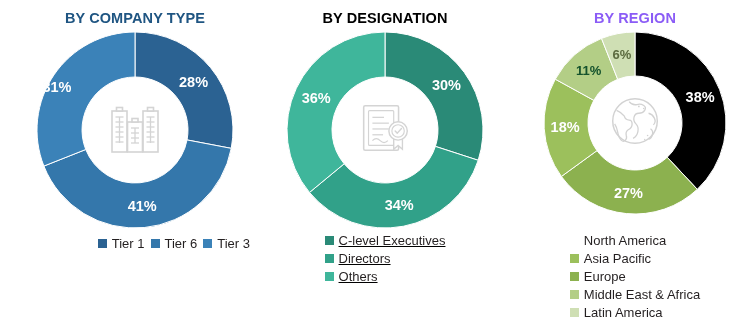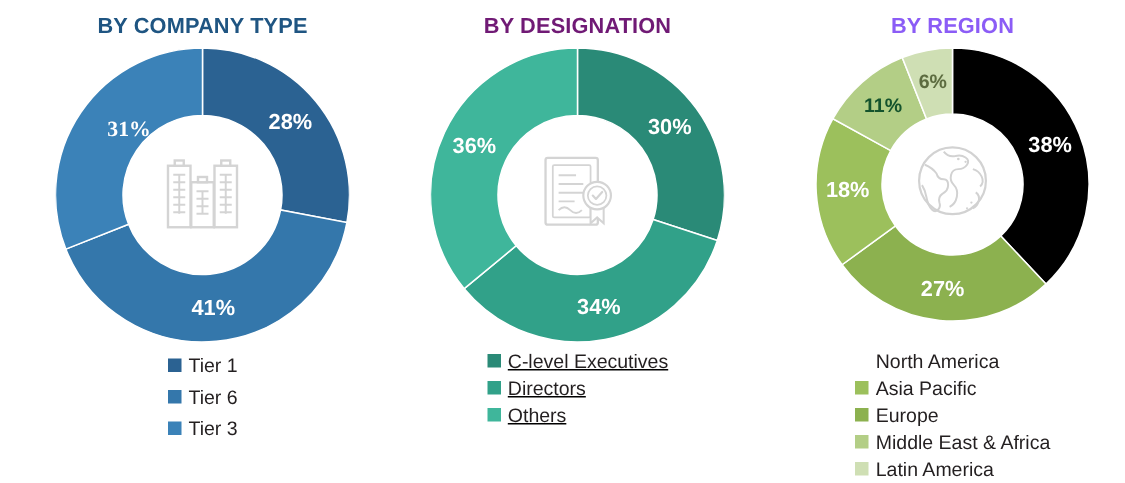--- a/index.html
+++ b/index.html
@@ -51,23 +51,22 @@
     transform:translate(-50%,-50%);
     text-shadow:0 0 1px rgba(0,0,0,0.05);
   }
   .legend{
     position:absolute;
     left:0;right:0;
     box-sizing:border-box;
   }
   .legend-row{
     display:flex;
-    flex-direction:column;
     align-items:center;
-    justify-content:space-between;
+    justify-content:flex-end;
     gap:6px;
   }
   .legend-col{
     display:flex;
     flex-direction:column;
     gap:3px;
   }
   .legend-item{
     display:flex;
     flex-direction:row;
@@ -133,21 +132,21 @@
             <line x1="16.5" y1="21" x2="16.5" y2="47"></line>
             <line x1="47.5" y1="21" x2="47.5" y2="47"></line>
             <line x1="32" y1="32" x2="32" y2="47"></line>
           </g>
         </svg>
       </span>
 
       <div id="labels-0">
           <div class="slice-label" style="left: 156.559px; top: 49.5558px;">28%</div>
           <div class="slice-label" style="left: 105.152px; top: 173.663px;">41%</div>
-          <div class="slice-label" style="left: 49px; top: 55.2817px; font-family: Liberation Serif, serif;">31%</div>
+          <div class="slice-label" style="left: 20px; top: 55.2817px;">31%</div>
         </div>
     </div>
 
     <div class="legend" id="legend-0" style="top:236px;">
         <div class="legend-row">
           <div class="legend-item">
             <span class="legend-swatch" style="background: rgb(43, 98, 146);"></span>
             <span class="legend-text">Tier 1</span>
           </div>
           <div class="legend-item">
@@ -156,21 +155,21 @@
           </div>
           <div class="legend-item">
             <span class="legend-swatch" style="background: rgb(59, 130, 184);"></span>
             <span class="legend-text">Tier 3</span>
           </div>
         </div>
       </div>
   </div>
 
   <div class="panel">
-    <div class="chart-title" style="color:#701a75;">BY DESIGNATION</div>
+    <div class="chart-title" style="color:#000000;">BY DESIGNATION</div>
 
     <div class="donut-wrap" id="wrap-1" style="width:196px;height:196px;">
       <svg class="donut-svg" id="svg-1" width="196" height="196" viewBox="0 0 196 196">
           <path d="M 98 0 A 98 98 0 0 1 191.20353859692506 128.28366544874484 L 148.40599536364314 114.3779007018722 A 53 53 0 0 0 98 45 Z" fill="#2a8a77" stroke="#ffffff" stroke-width="1"></path>
           <path d="M 191.20353859692506 128.28366544874484 A 98 98 0 0 1 22.48970220797267 160.4675509953716 L 57.162798132883175 131.78347145668056 A 53 53 0 0 0 148.40599536364314 114.3779007018722 Z" fill="#31a189" stroke="#ffffff" stroke-width="1"></path>
           <path d="M 22.48970220797267 160.4675509953716 A 98 98 0 0 1 97.99999999999999 0 L 97.99999999999999 45 A 53 53 0 0 0 57.162798132883175 131.78347145668056 Z" fill="#3fb69b" stroke="#ffffff" stroke-width="1"></path>
         </svg>
 
       <span class="center-icon">
         <svg width="62" height="62" viewBox="0 0 64 64" fill="none" stroke="#d4d4d4" stroke-width="1.6">

